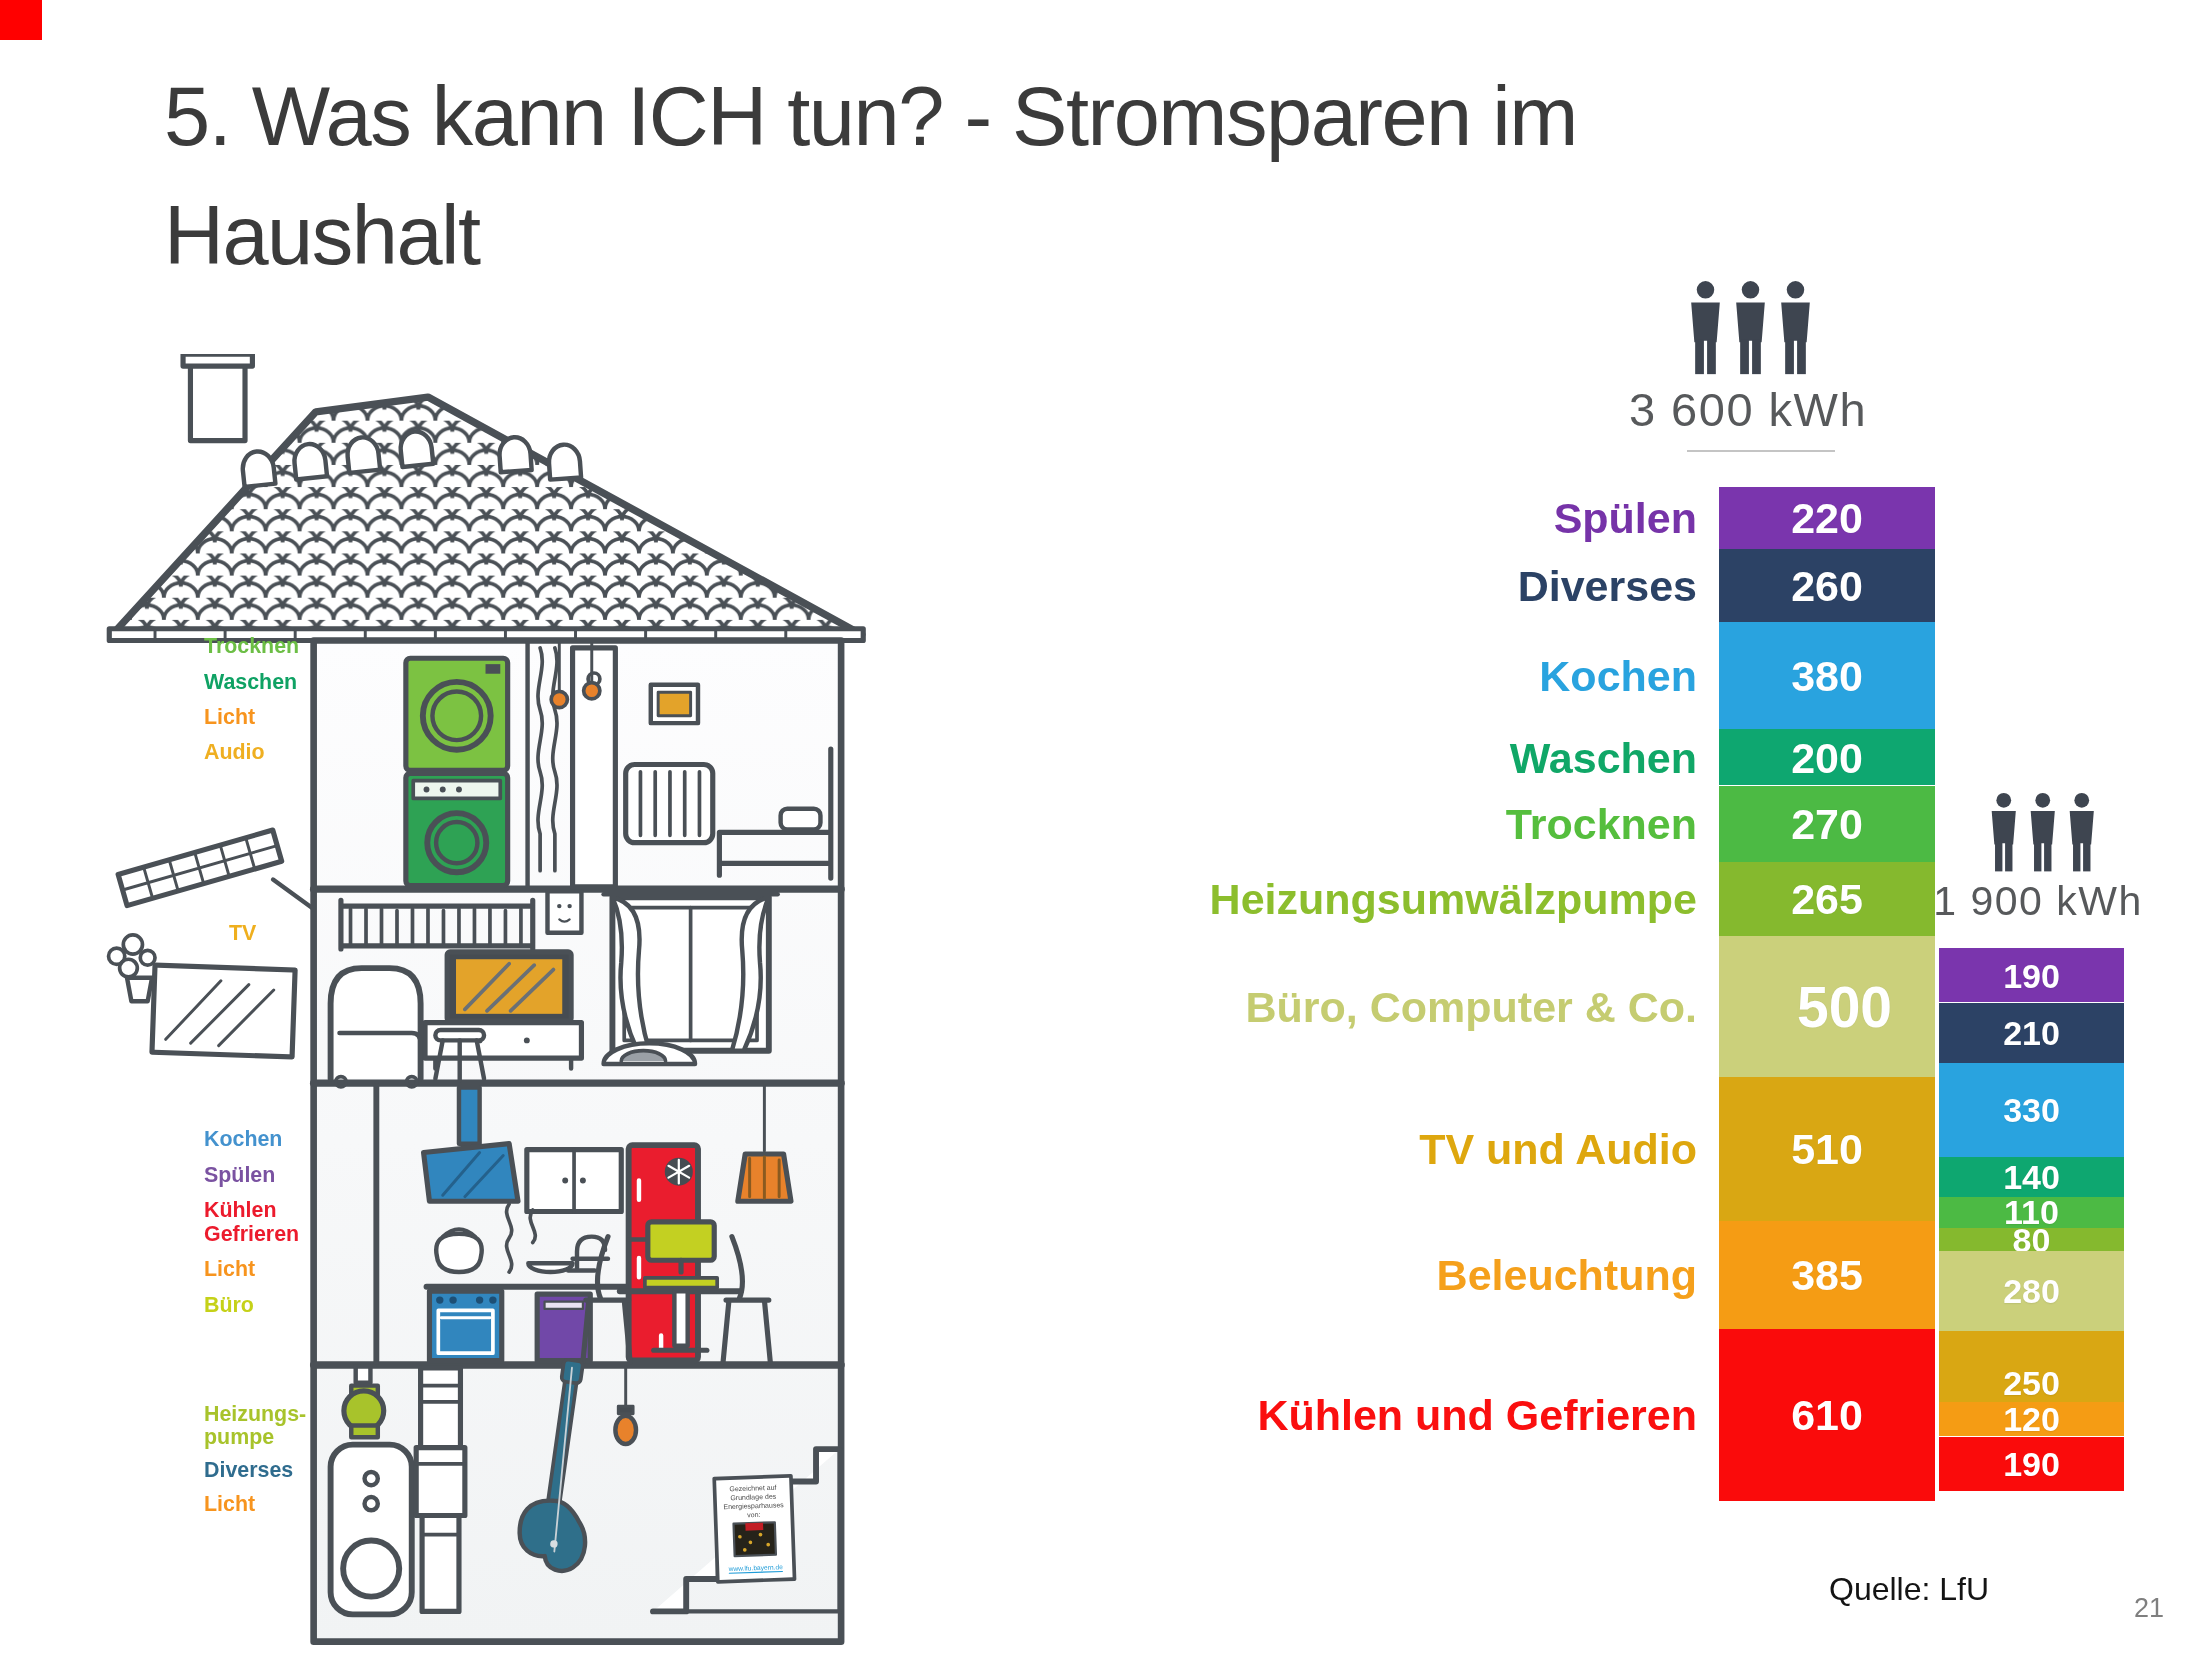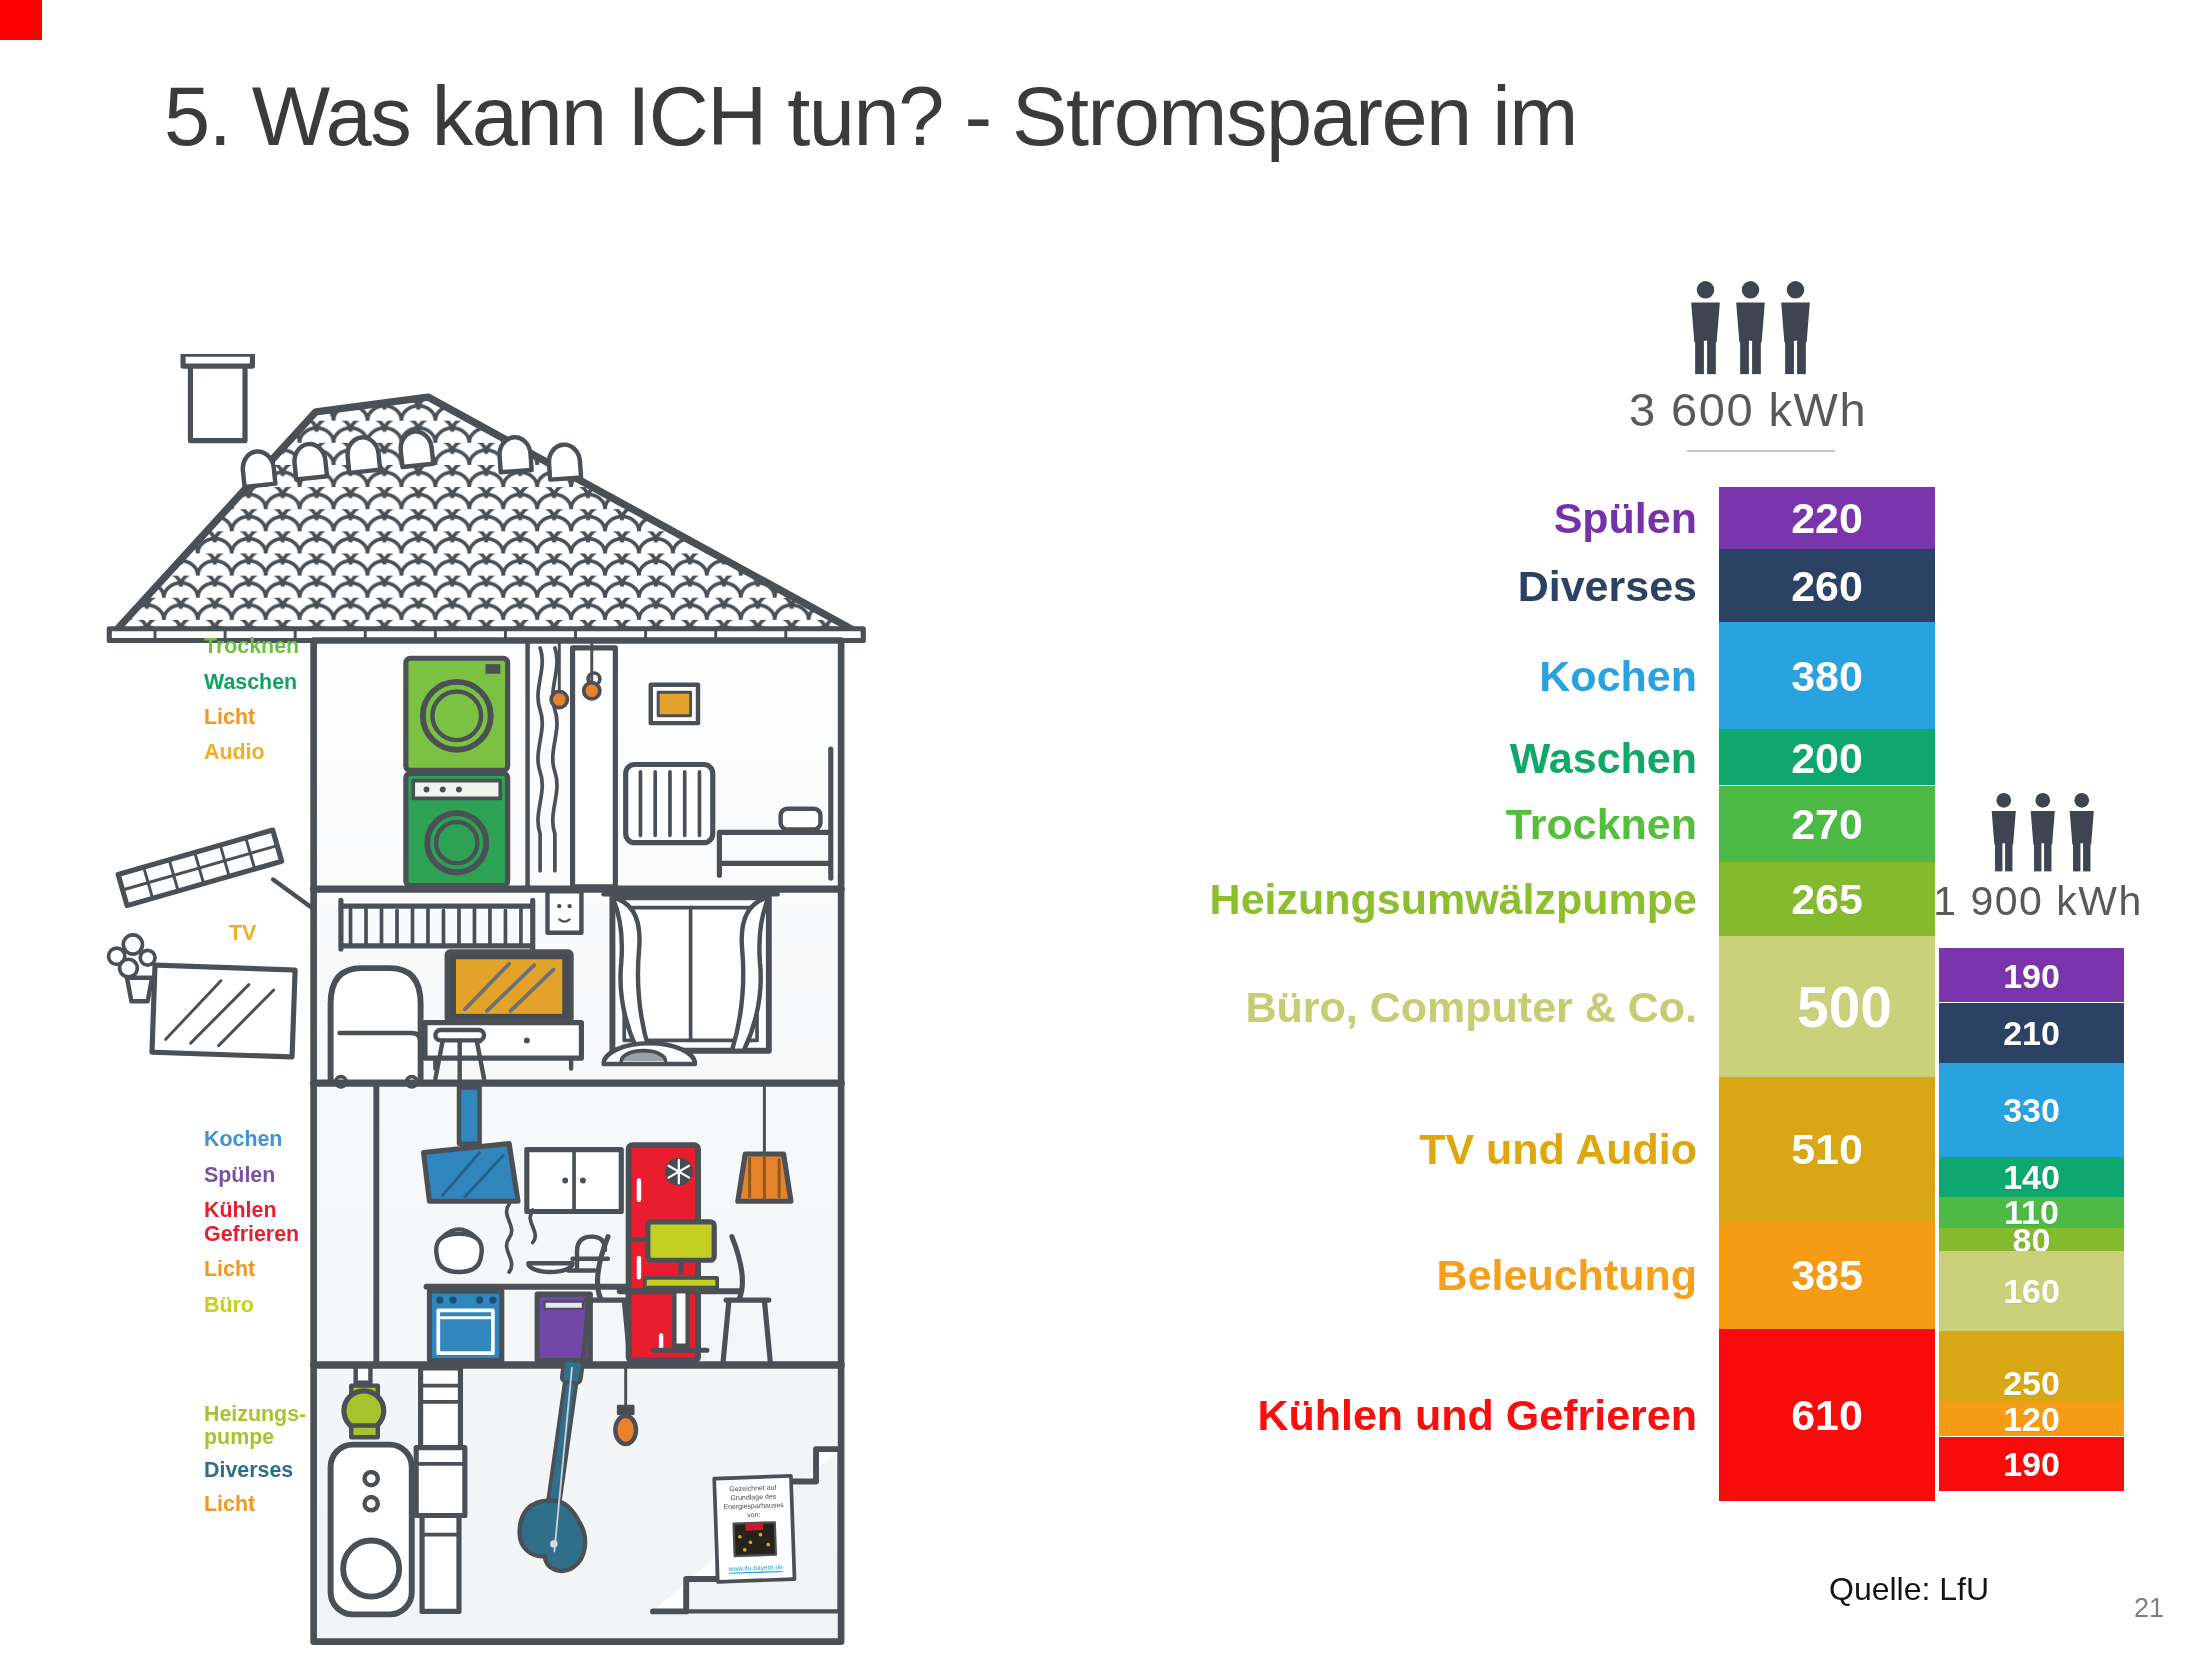--- a/index.html
+++ b/index.html
@@ -39,20 +39,21 @@
 </style>
 </head>
 <body>
 
 <div class="slide">
 
   <div class="abs corner-accent"></div>
 
   <div class="abs title">
     <div>5. Was kann ICH tun? - Stromsparen im</div>
+    <div>Haushalt</div>
   </div>
 
   <svg width="0" height="0" style="position:absolute" aria-hidden="true">
     <defs>
       <symbol id="person-icon" viewBox="0 0 44 120">
         <circle cx="22" cy="12" r="11" fill="#3E4550"></circle>
         <path d="M4,28 L40,28 L36,78 L28,78 L28,76 L16,76 L16,78 L8,78 Z" fill="#3E4550"></path>
         <rect x="9" y="74" width="11" height="44" fill="#3E4550"></rect>
         <rect x="24" y="74" width="11" height="44" fill="#3E4550"></rect>
       </symbol>
@@ -347,21 +348,21 @@
       <div class="seg-value" style="left: 1939px; width: 185px; top: 1033px; font-size: 34px;">210</div>
       <div class="bar-segment" style="left: 1939px; top: 1063px; width: 185px; height: 94px; background: rgb(41, 163, 223);"></div>
       <div class="seg-value" style="left: 1939px; width: 185px; top: 1110px; font-size: 34px;">330</div>
       <div class="bar-segment" style="left: 1939px; top: 1157px; width: 185px; height: 40px; background: rgb(14, 167, 112);"></div>
       <div class="seg-value" style="left: 1939px; width: 185px; top: 1177px; font-size: 34px;">140</div>
       <div class="bar-segment" style="left: 1939px; top: 1197px; width: 185px; height: 31px; background: rgb(76, 186, 68);"></div>
       <div class="seg-value" style="left: 1939px; width: 185px; top: 1212px; font-size: 34px;">110</div>
       <div class="bar-segment" style="left: 1939px; top: 1228px; width: 185px; height: 23px; background: rgb(133, 185, 46);"></div>
       <div class="seg-value" style="left: 1939px; width: 185px; top: 1240px; font-size: 34px;">80</div>
       <div class="bar-segment" style="left: 1939px; top: 1251px; width: 185px; height: 80px; background: rgb(203, 208, 123);"></div>
-      <div class="seg-value" style="left: 1939px; width: 185px; top: 1291px; font-size: 34px;">160</div>
+      <div class="seg-value" style="left: 1939px; width: 185px; top: 1291px; font-size: 34px;">280</div>
       <div class="bar-segment" style="left: 1939px; top: 1331px; width: 185px; height: 71px; background: rgb(217, 167, 19);"></div>
       <div class="seg-value" style="left: 1939px; width: 185px; top: 1367px; font-size: 34px; margin-top: 16px;">250</div>
       <div class="bar-segment" style="left: 1939px; top: 1402px; width: 185px; height: 34px; background: rgb(245, 156, 20);"></div>
       <div class="seg-value" style="left: 1939px; width: 185px; top: 1419px; font-size: 34px;">120</div>
       <div class="bar-segment" style="left: 1939px; top: 1437px; width: 185px; height: 54px; background: rgb(250, 11, 11);"></div>
       <div class="seg-value" style="left: 1939px; width: 185px; top: 1464px; font-size: 34px;">190</div>
       <div class="cat-label" style="right: 508px; top: 518px; color: rgb(118, 51, 168);">Spülen</div>
       <div class="cat-label" style="right: 508px; top: 586px; color: rgb(43, 66, 101);">Diverses</div>
       <div class="cat-label" style="right: 508px; top: 676px; color: rgb(41, 163, 223);">Kochen</div>
       <div class="cat-label" style="right: 508px; top: 758px; color: rgb(16, 167, 103);">Waschen</div>

